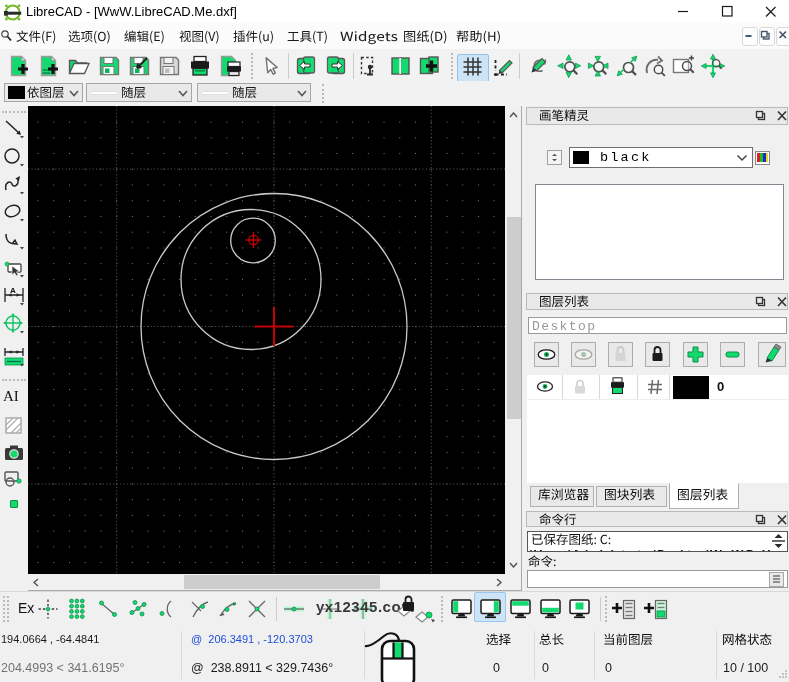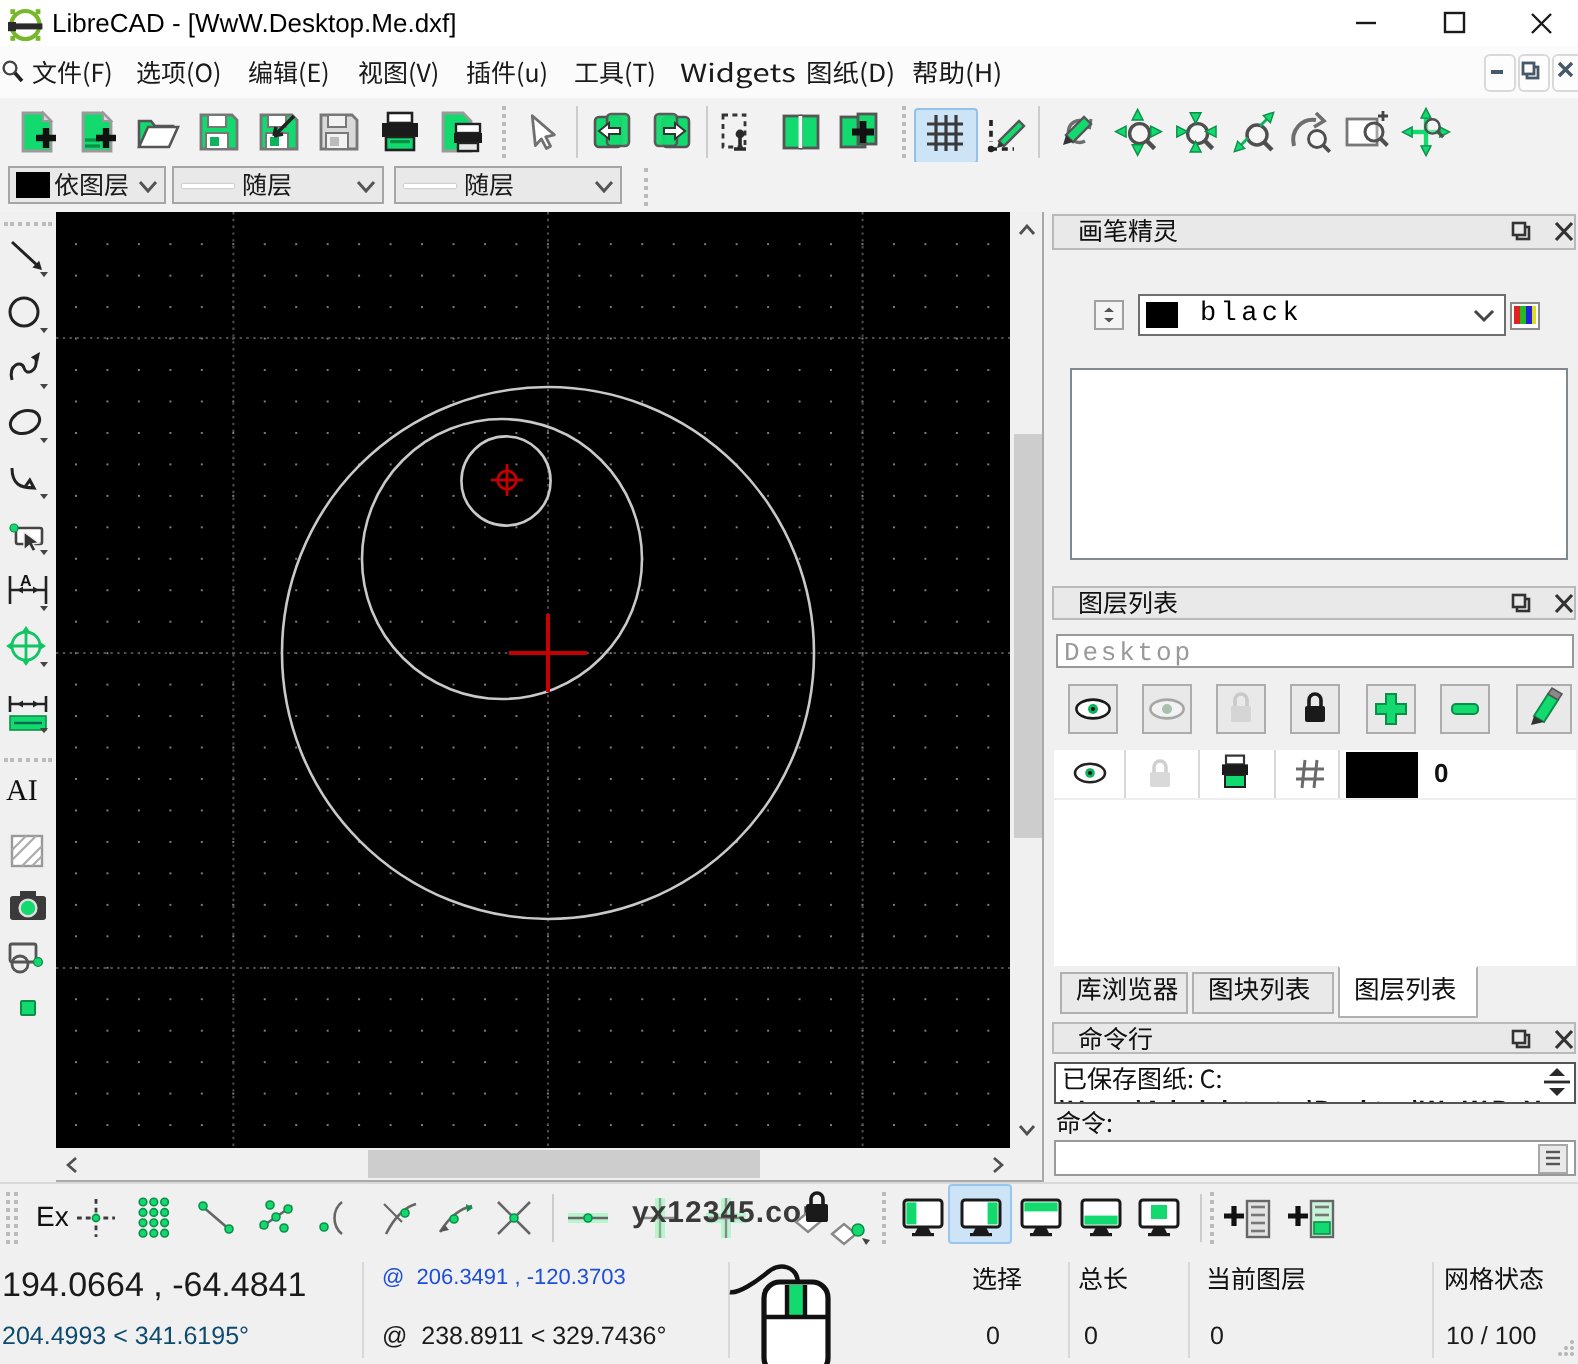--- a/index.html
+++ b/index.html
@@ -13,21 +13,21 @@
 <rect x="1" y="9" width="4" height="4.6" fill="#2b2b2b"></rect>
 <rect x="1" y="9.7" width="17.2" height="3" fill="#2b2b2b"></rect>
 <g fill="#76b82a">
         <rect x="2.2" y="2.6" width="2.4" height="2.4"></rect>
         <rect x="14.8" y="2.6" width="2.4" height="2.4"></rect>
         <rect x="2.2" y="16" width="2.4" height="2.4"></rect>
         <rect x="14.8" y="16" width="2.4" height="2.4"></rect>
       </g>
 </g>
   </svg>
-<div class="abs" style="left:26px;top:4px;font-size:13px;color:#000">LibreCAD - [WwW.Desktop.Me.dxf]</div>
+<div class="abs" style="left:26px;top:4px;font-size:13px;color:#000">LibreCAD - [WwW.LibreCAD.Me.dxf]</div>
 <svg class="abs" style="left:660px;top:0" width="129" height="23" viewBox="0 0 129 23">
 <g stroke="#1a1a1a" stroke-width="1.2" fill="none">
 <line x1="18" y1="11.5" x2="28" y2="11.5"></line>
 <rect x="62.5" y="6.5" width="9.5" height="9.5"></rect>
 <path d="M106 7 L115.5 16.5 M115.5 7 L106 16.5"></path>
 </g>
   </svg>
 <div class="abs" style="left:0;top:23px;width:789px;height:26px;background:#fbfbfb;border-bottom:1px solid #e6e6e6"></div>
 <svg class="abs" style="left:0px;top:29px" width="12" height="13" viewBox="0 0 12 13">
 <circle cx="5" cy="5" r="3.2" fill="none" stroke="#444" stroke-width="1.2"></circle>
@@ -776,22 +776,22 @@
 <svg class="abs" style="left:644px;top:599px" width="24" height="22" viewBox="0 0 24 22">
     <path d="M5 4 v10 M0 9 h10" stroke="#111" stroke-width="2.6"></path>
     <rect x="11.5" y="1.5" width="11" height="18" fill="#c8f5da" stroke="#666" stroke-width="1.2"></rect>
     <line x1="13.5" y1="4.5" x2="20.5" y2="4.5" stroke="#777" stroke-width="1.3"></line>
     <line x1="13.5" y1="8.5" x2="20.5" y2="8.5" stroke="#777" stroke-width="1.3"></line>
     <line x1="13.5" y1="12.5" x2="20.5" y2="12.5" stroke="#777" stroke-width="1.3"></line>
     <line x1="13.5" y1="16.5" x2="20.5" y2="16.5" stroke="#777" stroke-width="1.3"></line>
     <rect x="13" y="12" width="8" height="6" fill="#13da6e" stroke="#0a8f49" stroke-width="0.8"></rect>
   </svg>
 <div class="abs" style="left:0;top:628px;width:789px;height:54px;background:#f0f0f0"></div>
-<div class="abs" style="left:1px;top:633px;font-size:17px;color:#1a1a1a">194.0664 , -64.4841</div>
-<div class="abs" style="left:1px;top:661px;font-size:12.5px;color:#0c4a6e">204.4993 &lt; 341.6195°</div>
+<div class="abs" style="left:1px;top:633px;font-size:11px;color:#1a1a1a">194.0664 , -64.4841</div>
+<div class="abs" style="left:1px;top:661px;font-size:12.5px;color:#737373">204.4993 &lt; 341.6195°</div>
 <div class="abs" style="left:191px;top:633px;font-size:11px;color:#1d4ed8">@&nbsp; 206.3491 , -120.3703</div>
 <div class="abs" style="left:191px;top:661px;font-size:12.5px;color:#1a1a1a">@&nbsp; 238.8911 &lt; 329.7436°</div>
 <div class="abs" style="left:181px;top:631px;width:0;height:48px;border-left:1px solid #d9d9d9"></div>
 <div class="abs" style="left:364px;top:631px;width:0;height:48px;border-left:1px solid #d9d9d9"></div>
 <div class="abs" style="left:533.5px;top:631px;width:0;height:48px;border-left:1px solid #d9d9d9"></div>
 <div class="abs" style="left:593.5px;top:631px;width:0;height:48px;border-left:1px solid #d9d9d9"></div>
 <div class="abs" style="left:716px;top:631px;width:0;height:48px;border-left:1px solid #d9d9d9"></div>
 <svg class="abs" style="left:360px;top:629px" width="56" height="53" viewBox="0 0 56 53">
 <path d="M39 13 C39 4 30 2 24 7 C18 12 9 18 5 17" fill="none" stroke="#111" stroke-width="2.2"></path>
 <rect x="22" y="12" width="32" height="46" rx="8" fill="#fff" stroke="#111" stroke-width="2.6"></rect>

